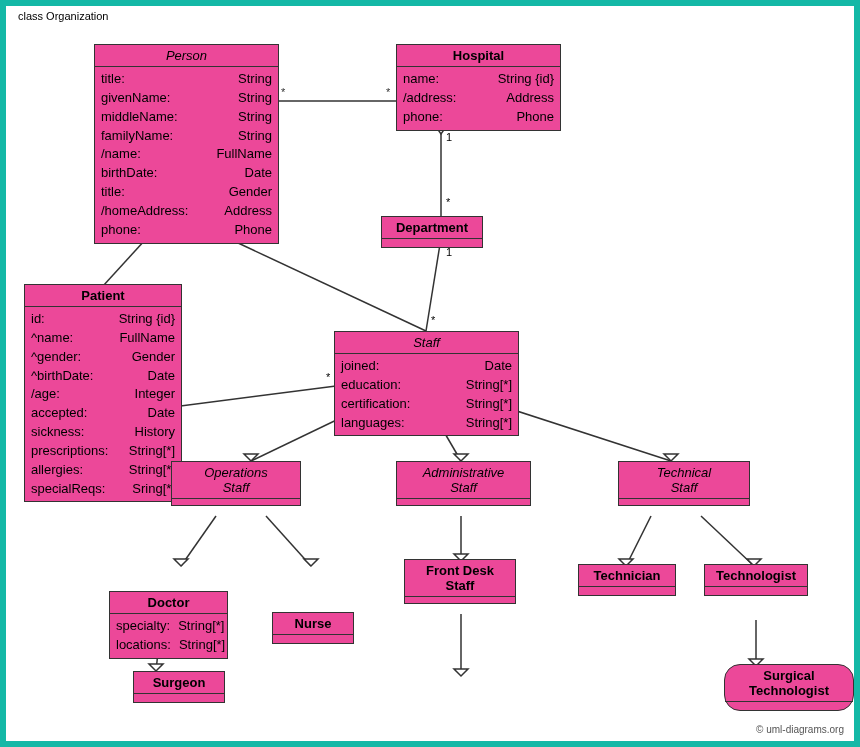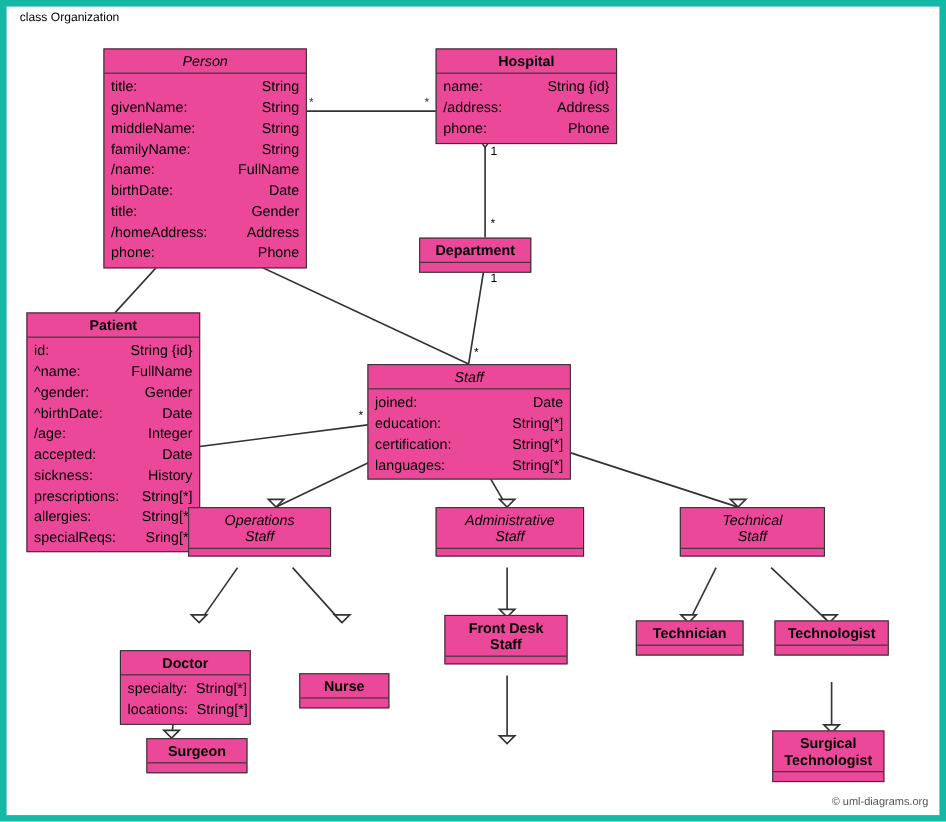--- a/index.html
+++ b/index.html
@@ -318,19 +318,19 @@
     <div class="class-header normal">Technologist</div>
     <div class="class-body" style="min-height:8px;"></div>
   </div>
 
   <div class="uml-class" style="left:115px; top:665px; width:92px;margin-left:12px;">
     <div class="class-header normal">Surgeon</div>
     <div class="class-body" style="min-height:8px;"></div>
   </div>
 
 
-  <div class="uml-class" style="left:696px; top:658px; width:102px;">
+  <div class="uml-class" style="left:718px; top:658px; width:130px;border-radius:16px;">
     <div class="class-header normal">Surgical<br>Technologist</div>
     <div class="class-body" style="min-height:8px;"></div>
   </div>
 
   <div class="copyright">© uml-diagrams.org</div>
 </div>
 
 </body></html>

